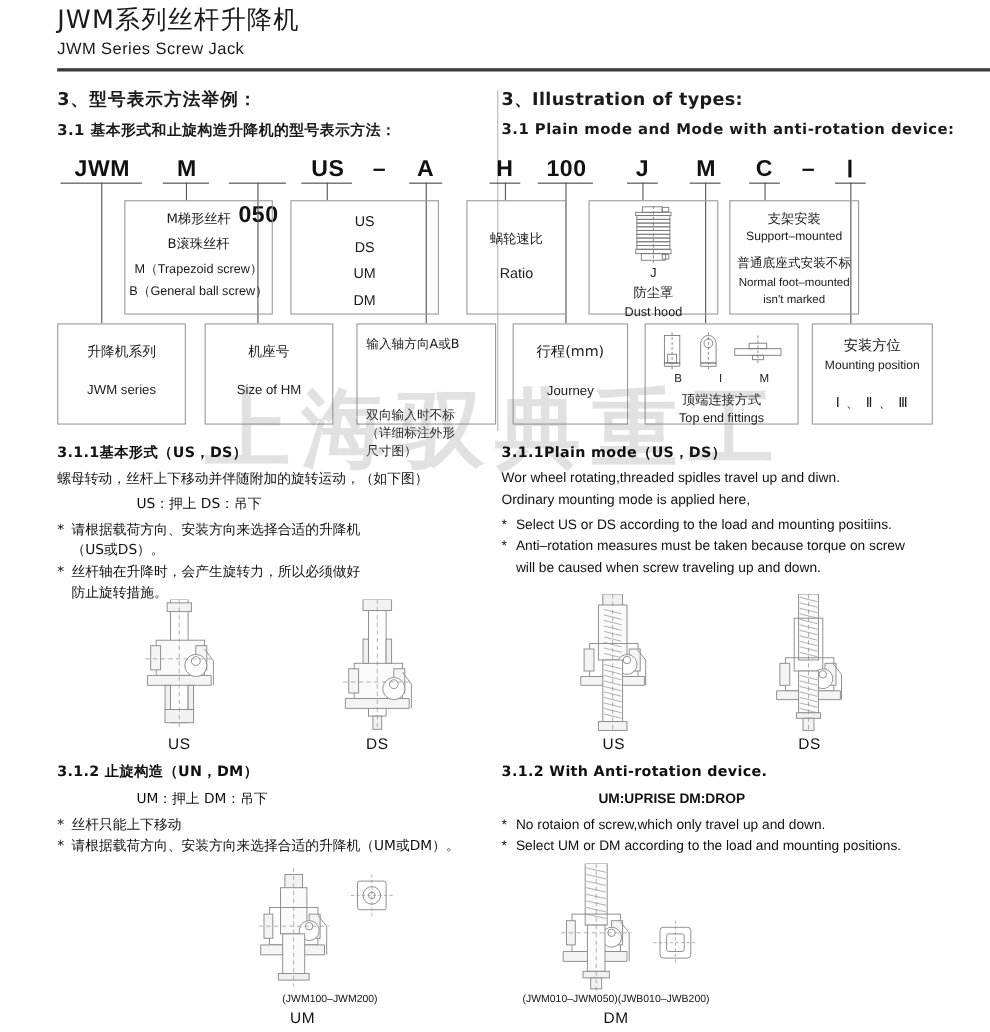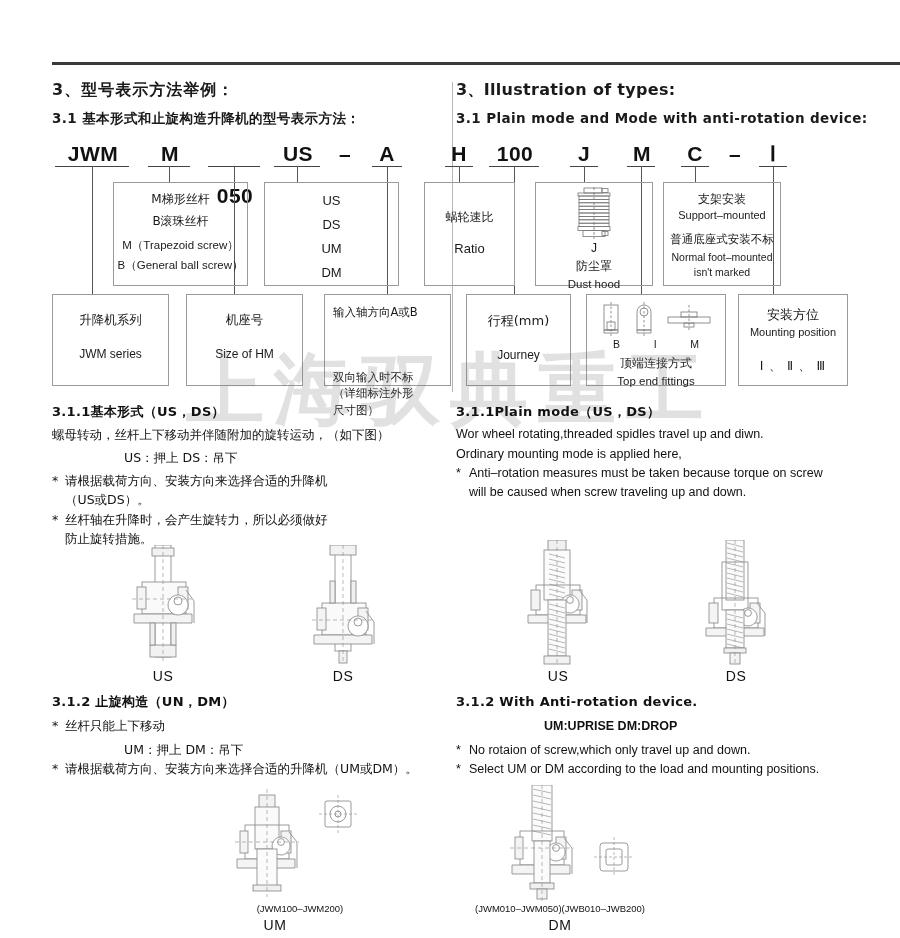--- a/index.html
+++ b/index.html
@@ -181,20 +181,24 @@
     height: 310px;
     background: #b5b5b5;
     z-index: 2;
   }
 </style>
 </head>
 <body>
 
 <div class="page">
 
+  <div class="doc-header">
+    <div class="title-cn">JWM系列丝杆升降机</div>
+    <div class="title-en">JWM Series Screw Jack</div>
+  </div>
   <div class="header-rule"></div>
 
   <div class="col col-left">
     <div class="sec-h1">3、型号表示方法举例：</div>
     <div class="sec-h2">3.1 基本形式和止旋构造升降机的型号表示方法：</div>
   </div>
   <div class="col col-right">
     <div class="sec-h1 en">3、Illustration of types:</div>
     <div class="sec-h2">3.1 Plain mode and Mode with anti-rotation device:</div>
   </div>
@@ -372,20 +376,21 @@
     <div class="cn bullet" style="margin-top:4px;"><span class="star">*</span><span>请根据载荷方向、安装方向来选择合适的升降机</span></div>
     <div class="cn cont">（US或DS）。</div>
     <div class="cn bullet"><span class="star">*</span><span>丝杆轴在升降时，会产生旋转力，所以必须做好</span></div>
     <div class="cn cont">防止旋转措施。</div>
   </div>
 
   <div class="btext" style="left:456px; top:402px; width:440px;">
     <div class="hdr-line">3.1.1Plain mode（US，DS）</div>
     <div style="margin-top:3px;">Wor wheel rotating,threaded spidles travel up and diwn.</div>
     <div>Ordinary mounting mode is applied here,</div>
+    <div class="bullet" style="margin-top:4px;"><span class="star">*</span><span>Select US or DS according to the load and mounting positiins.</span></div>
     <div class="bullet"><span class="star">*</span><span>Anti–rotation measures must be taken because torque on screw</span></div>
     <div class="cont">will be caused when screw traveling up and down.</div>
   </div>
 
   <div class="figwrap" style="left:128px; top:545px;">
     <svg width="70" height="120" viewBox="0 0 70 120">
       <g stroke="#8a8a8a" stroke-width="0.85" fill="#fff">
         <rect x="27" y="0" width="16" height="112"></rect>
         <rect x="24" y="3" width="22" height="8" fill="#f2f2f2"></rect>
         <rect x="22" y="100" width="26" height="12" fill="#f2f2f2"></rect>
@@ -475,22 +480,22 @@
         <rect x="24" y="108" width="22" height="5" fill="#f0f0f0"></rect>
         <rect x="30" y="113" width="10" height="11" fill="#f2f2f2"></rect>
         <line x1="35" y1="0" x2="35" y2="124" stroke-dasharray="4,3" stroke-width="0.6"></line>
       </g>
     </svg>
   </div>
   <div class="fig-cap" style="left:686px; top:668px; width:100px;">DS</div>
 
   <div class="btext" style="left:52px; top:692px; width:400px;">
     <div class="hdr-line">3.1.2 止旋构造（UN，DM）</div>
+    <div class="cn indent-line" style="margin-top:4px;">UM：押上        DM：吊下</div>
     <div class="cn bullet" style="margin-top:4px;"><span class="star">*</span><span>丝杆只能上下移动</span></div>
-    <div class="cn indent-line" style="margin-top:4px;">UM：押上        DM：吊下</div>
     <div class="cn bullet"><span class="star">*</span><span>请根据载荷方向、安装方向来选择合适的升降机（UM或DM）。</span></div>
   </div>
 
   <div class="btext" style="left:456px; top:692px; width:440px;">
     <div class="hdr-line">3.1.2 With Anti-rotation device.</div>
     <div class="bold indent-line2" style="margin-top:5px;">UM:UPRISE   DM:DROP</div>
     <div class="bullet" style="margin-top:4px;"><span class="star">*</span><span>No rotaion of screw,which only travel up and down.</span></div>
     <div class="bullet"><span class="star">*</span><span>Select UM or DM according to the load and mounting positions.</span></div>
   </div>
 

